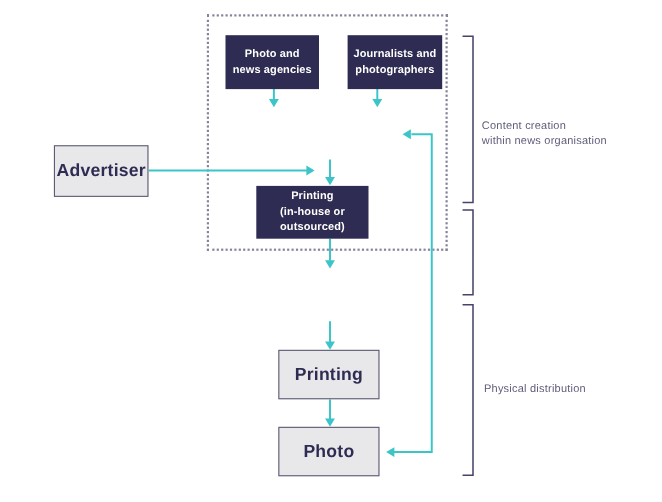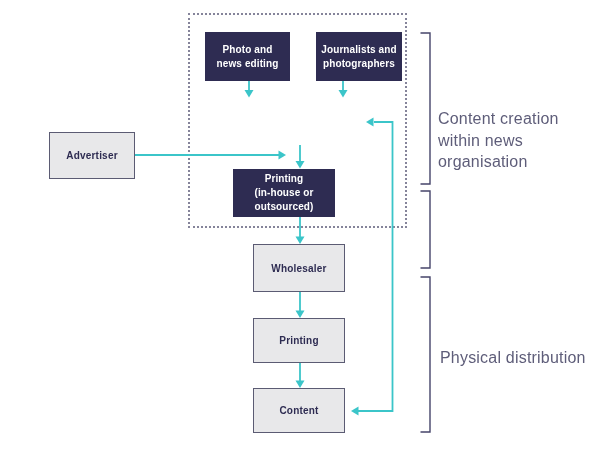--- a/index.html
+++ b/index.html
@@ -39,25 +39,25 @@
   }
   .node.dark{
     background:var(--dark-box);
     color:var(--dark-box-text);
     font-size:10px;line-height:1.4;letter-spacing:0.1px;
   }
   .node.light{
     background:var(--light-box-fill);
     border:1.5px solid var(--light-box-border);
     color:var(--dark-box);
-    font-size:10px;letter-spacing:0.2px;
+    font-size:16px;letter-spacing:0.2px;
   }
   .annotation{
     position:absolute;
-    font-size:16px;
+    font-size:10px;
     color:var(--annotation-text);
     white-space:pre-line;
     line-height:1.35;
     letter-spacing:0.2px;
   }
 </style>
 </head>
 <body>
 
 <div class="canvas">
@@ -103,28 +103,27 @@
     </g>
 
     <g stroke="var(--bracket-line)" stroke-width="1.4" fill="none">
       <polyline points="420.5,33 430,33 430,184 420.5,184"></polyline>
       <polyline points="420.5,191 430,191 430,268 420.5,268"></polyline>
       <polyline points="420.5,277 430,277 430,432 420.5,432"></polyline>
     </g>
   </svg>
 
   <div class="node dark" style="left:205px;top:32px;width:85px;height:49px">Photo and
-news editing</div>
+news agencies</div>
   <div class="node dark" style="left:316px;top:32px;width:86px;height:49px">Journalists and
 photographers</div>
   <div class="node dark" style="left:233px;top:169px;width:102px;height:48px">Printing
 (in-house or outsourced)</div>
 
   <div class="node light" style="left:49px;top:132px;width:86px;height:47px">Advertiser</div>
-  <div class="node light" style="left:253px;top:244px;width:92px;height:48px">Wholesaler</div>
   <div class="node light" style="left:253px;top:318px;width:92px;height:45px">Printing</div>
-  <div class="node light" style="left:253px;top:388px;width:92px;height:45px">Content</div>
+  <div class="node light" style="left:253px;top:388px;width:92px;height:45px">Photo</div>
 
   <div class="annotation" style="left:438px;top:108px;width:160px">Content creation
 within news organisation</div>
   <div class="annotation" style="left:440px;top:347px;width:160px">Physical distribution</div>
 
 </div>
 
 </body></html>

